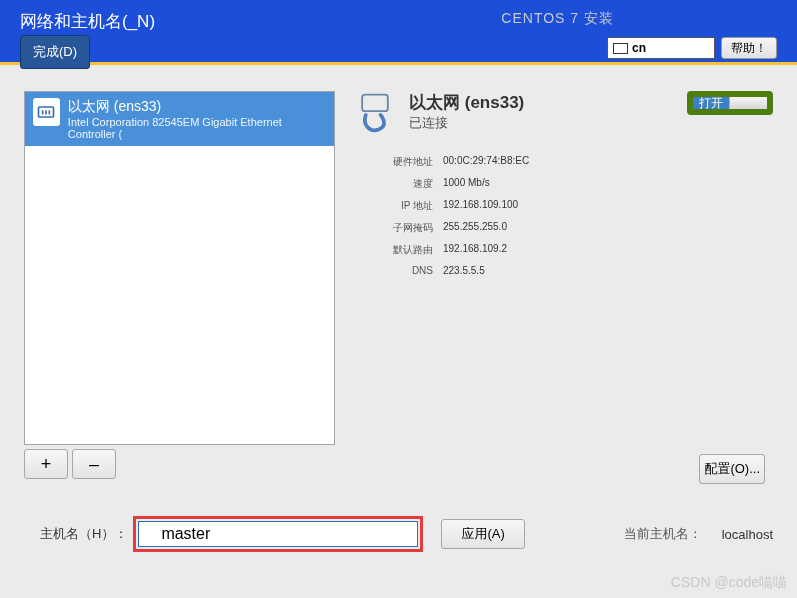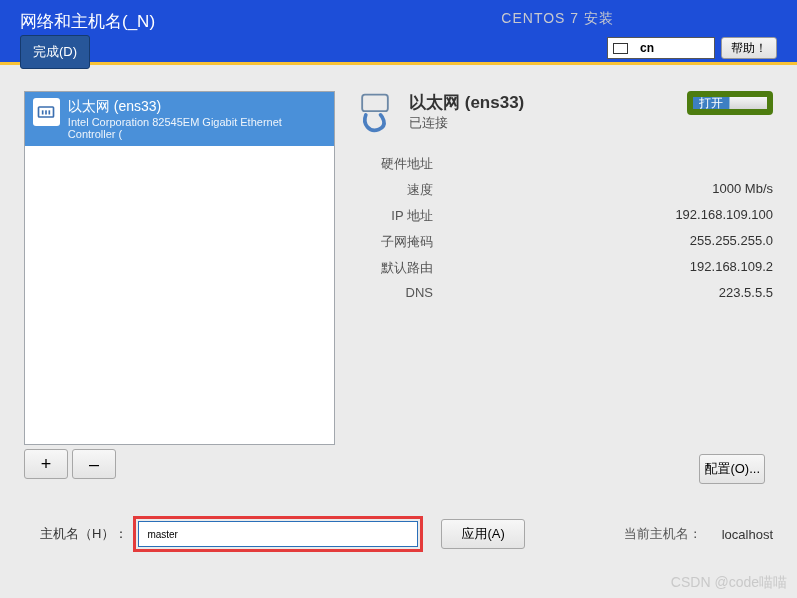--- a/index.html
+++ b/index.html
@@ -2,21 +2,21 @@
 <html><head>
 <meta charset="utf-8">
 <style>
 * { box-sizing: border-box; margin: 0; padding: 0; }
 body { font-family: "Microsoft YaHei", sans-serif; background: #ebebeb; width: 797px; height: 598px; overflow: hidden; font-size: 13px; color: #333; }
 
 .header { background: #1d4ed8; height: 65px; position: relative; color: #fff; border-bottom: 3px solid #f9c235; }
 .header-title { position: absolute; left: 20px; top: 10px; font-size: 17px; font-weight: 300; }
 .done-btn { position: absolute; left: 20px; top: 35px; background: #275699; border: 1px solid #153a6e; color: #fff; padding: 7px 12px; border-radius: 3px; font-size: 13px; cursor: pointer; }
 .header-right-title { position: absolute; right: 183px; top: 10px; font-size: 14px; color: #c7c9cf; letter-spacing: 1px; }
-.lang-box { position: absolute; right: 82px; top: 37px; width: 108px; height: 22px; background: #fff; border: 1px solid #555; display: flex; align-items: center; padding: 0 5px; gap: 12px; }
+.lang-box { position: absolute; right: 82px; top: 37px; width: 108px; height: 22px; background: #fff; border: 1px solid #555; display: flex; align-items: center; padding: 0 5px; gap: 4px; }
 .lang-box .kb { width: 15px; height: 11px; border: 1px solid #333; font-size: 7px; display: flex; align-items: center; justify-content: center; }
 .lang-box .txt { font-size: 12px; color: #000; font-weight: bold; }
 .help-btn { position: absolute; right: 20px; top: 37px; width: 56px; height: 22px; background: linear-gradient(#f5f5f5,#e1e1e1); border: 1px solid #999; border-radius: 3px; font-size: 12px; cursor: pointer; }
 
 .content { padding: 26px 24px 0 24px; display: flex; gap: 18px; }
 
 .left-col { width: 311px; }
 .net-list { height: 354px; border: 1px solid #a2a7ad; background: #fff; overflow: hidden; }
 .net-item { background: #4a90d9; color: #fff; padding: 6px 6px 6px 8px; display: flex; align-items: flex-start; gap: 8px; }
 .net-item .icon { width: 28px; height: 28px; background: #fff; border-radius: 3px; display: flex; align-items: center; justify-content: center; }
@@ -30,30 +30,30 @@
 .right-col { flex: 1; }
 .net-head { display: flex; align-items: flex-start; gap: 12px; }
 .net-icon-big { width: 44px; height: 44px; }
 .net-head-texts h2 { font-size: 17px; font-weight: bold; }
 .net-head-texts .status { font-size: 13px; color: #555; }
 .toggle-btn { margin-left: auto; width: 86px; height: 24px; border-radius: 4px; overflow: hidden; border: 6px solid #4d7c0f; display: flex; cursor: pointer; }
 .toggle-btn .on { flex: 1; background: #3d7fc3; color: #fff; font-size: 12px; display: flex; align-items: center; justify-content: center; }
 .toggle-btn .knob { width: 38px; background: linear-gradient(#f6f6f6,#d6d6d6); border-left: 1px solid #97b9d8; }
 
 .info { margin-top: 20px; margin-left: 0; }
-.info-row { display: flex; margin-bottom: 8px; font-size: 13px; justify-content: space-between; }
+.info-row { display: flex; margin-bottom: 8px; font-size: 10px; }
 .info-row .k { width: 80px; text-align: right; color: #555; }
 .info-row .v { margin-left: 10px; color: #333; }
 
 .cfg-btn { position: absolute; right: 32px; top: 454px; padding: 5px 4px; background: linear-gradient(#f7f7f7,#e4e4e4); border: 1px solid #a7a7a7; border-radius: 3px; font-size: 13px; cursor: pointer; }
 
 .bottom { position: absolute; left: 24px; right: 24px; top: 516px; display: flex; align-items: center; gap: 6px; font-size: 13px; }
 .host-label { color: #333; margin-left: 16px; }
 .host-input-wrap { border: 3px solid #e43b3b; padding: 2px; }
-.host-input { width: 280px; height: 26px; border: 1px solid #2a6fb9; padding: 0 8px; font-size: 10px; outline: none; }
+.host-input { width: 280px; height: 26px; border: 1px solid #2a6fb9; padding: 0 22px; font-size: 16px; outline: none; }
 .apply-btn { margin-left: 12px; padding: 5px 19px; background: linear-gradient(#f7f7f7,#e4e4e4); border: 1px solid #a7a7a7; border-radius: 3px; font-size: 13px; cursor: pointer; }
 .cur-host-label { margin-left: auto; color: #555; }
 .cur-host-val { margin-left: 14px; color: #333; }
 
 .watermark { position: absolute; right: 10px; bottom: 6px; color: #c9c9c9; font-size: 14px; }
 </style>
 </head>
 <body>
 
 <div class="header">
@@ -103,20 +103,21 @@
       </div>
       <div class="toggle-btn">
         <div class="on">打开</div>
         <div class="knob"></div>
       </div>
     </div>
 
     <div class="info">
       <div class="info-row">
           <div class="k">硬件地址</div>
+          <div class="v">00:0C:29:74:B8:EC</div>
         </div>
       <div class="info-row">
           <div class="k">速度</div>
           <div class="v">1000 Mb/s</div>
         </div>
       <div class="info-row">
           <div class="k">IP 地址</div>
           <div class="v">192.168.109.100</div>
         </div>
       <div class="info-row">

